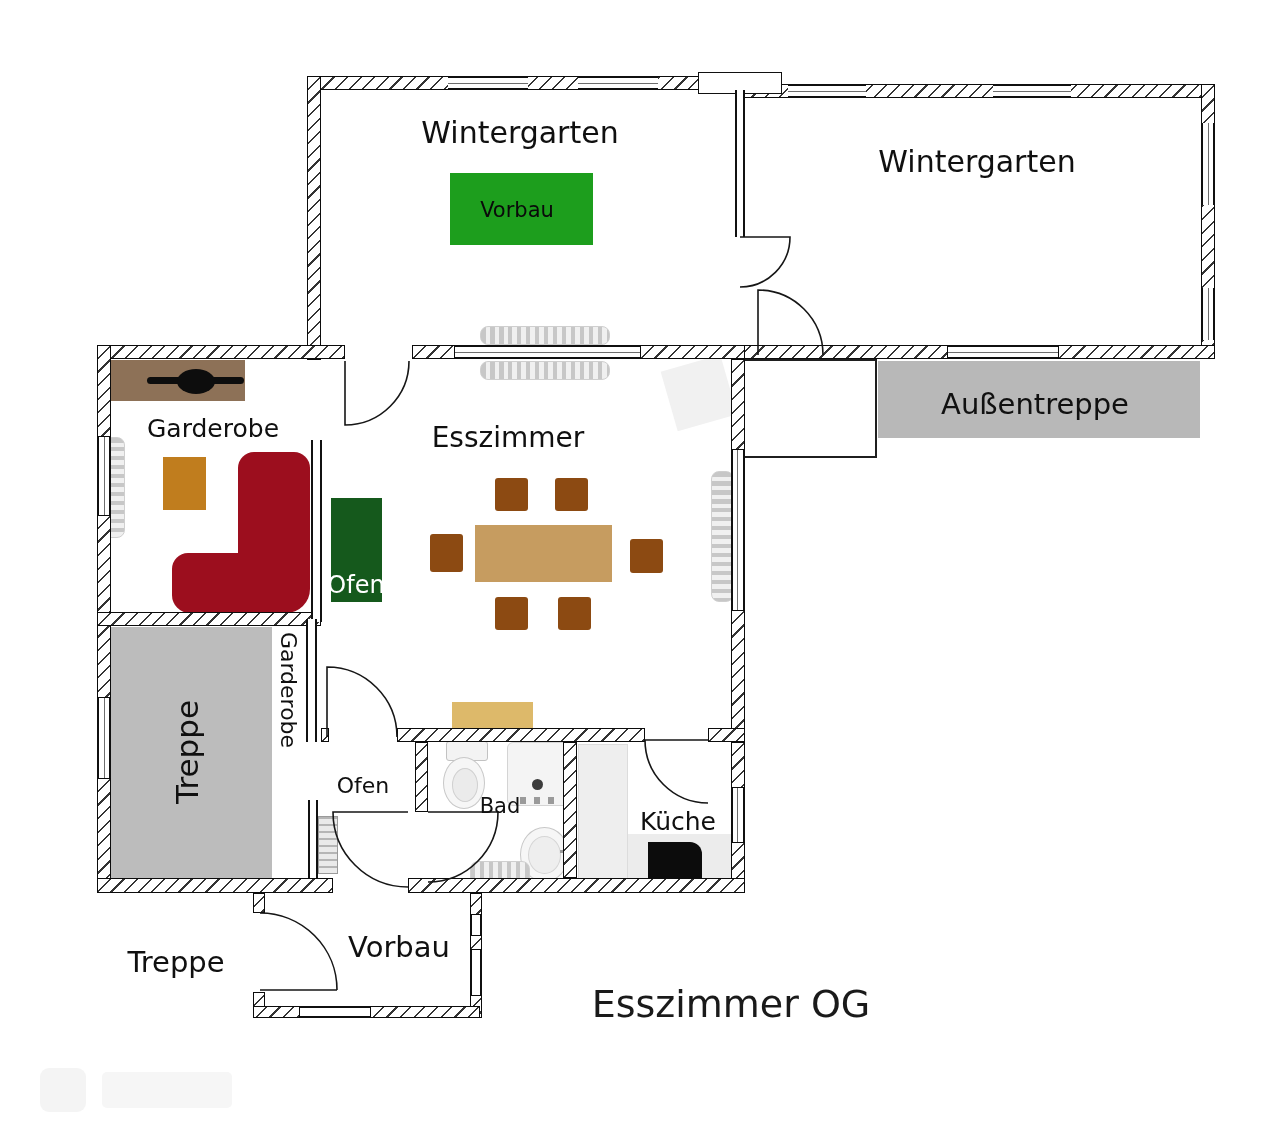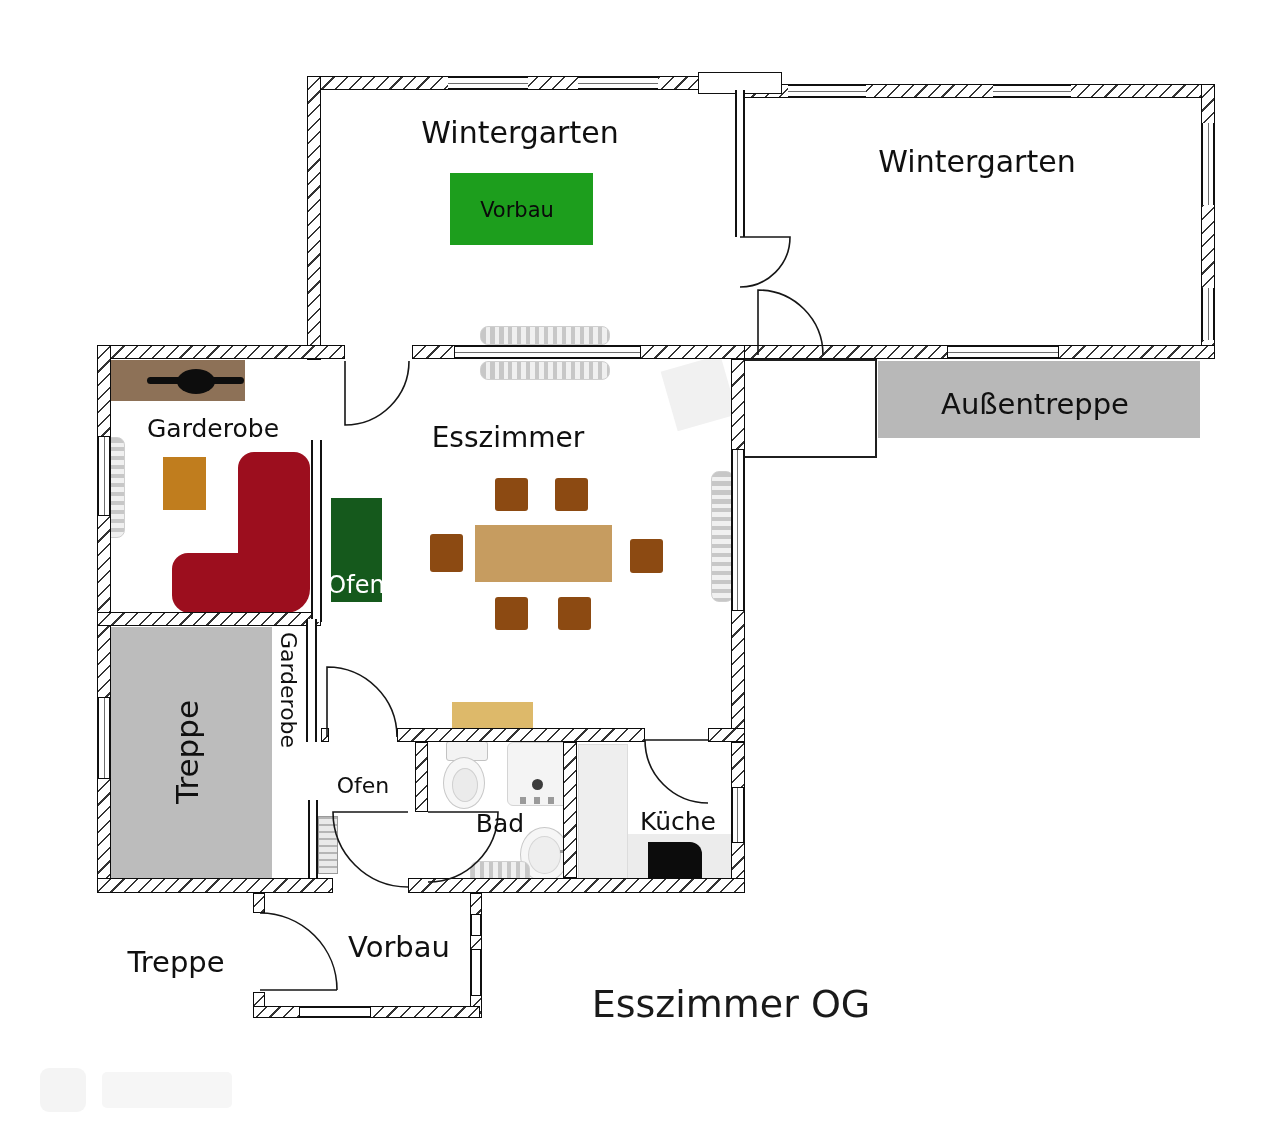--- a/index.html
+++ b/index.html
@@ -160,21 +160,21 @@
   <div class="lbl" style="left:520px;top:133px;font-size:30px;">Wintergarten</div>
   <div class="lbl" style="left:977px;top:162px;font-size:30px;">Wintergarten</div>
   <div class="lbl" style="left:1035px;top:404px;font-size:29px;">Außentreppe</div>
   <div class="lbl" style="left:517px;top:210px;font-size:21px;color:#0a0a0a;">Vorbau</div>
   <div class="lbl" style="left:213px;top:428px;font-size:25px;">Garderobe</div>
   <div class="lbl" style="left:508px;top:438px;font-size:28px;">Esszimmer</div>
   <div class="lbl" style="left:356px;top:553px;font-size:24px;color:#ffffff;margin-top:32px;">Ofen</div>
   <div class="lbl rot-ccw" style="left:187px;top:752px;font-size:31px;">Treppe</div>
   <div class="lbl rot-cw" style="left:288px;top:690px;font-size:22px;">Garderobe</div>
   <div class="lbl" style="left:363px;top:786px;font-size:22px;">Ofen</div>
-  <div class="lbl" style="left:500px;top:823px;font-size:25px;">Bad</div>
+  <div class="lbl" style="left:500px;top:806px;font-size:21px;">Bad</div>
   <div class="lbl" style="left:678px;top:821px;font-size:25px;">Küche</div>
   <div class="lbl" style="left:399px;top:947px;font-size:29px;">Vorbau</div>
   <div class="lbl" style="left:176px;top:962px;font-size:29px;">Treppe</div>
   <div class="lbl" style="left:731px;top:1004px;font-size:38px;color:#1a1a1a;">Esszimmer OG</div>
 
   <div class="abs" style="left:40px;top:1068px;width:46px;height:44px;background:#f4f4f4;border-radius:9px;"></div>
   <div class="abs" style="left:102px;top:1072px;width:130px;height:36px;background:#f6f6f6;border-radius:5px;"></div>
 
 </div>
 

